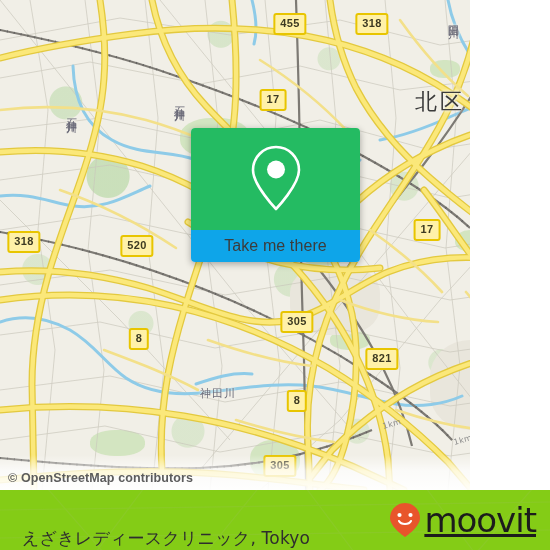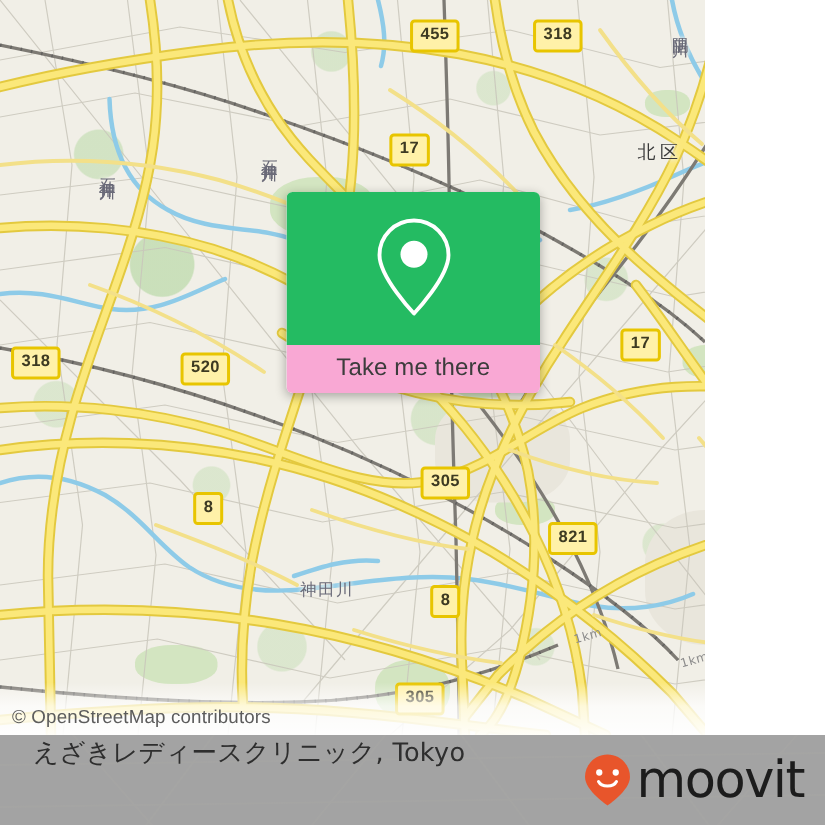--- a/index.html
+++ b/index.html
@@ -59,21 +59,21 @@
     font-family: "Liberation Sans", sans-serif;
     transform: translate(-50%,-50%);
     white-space: nowrap;
     letter-spacing: .3px;
   }
   
   .place {
     position: absolute;
     transform: translate(-50%,-50%);
     color: #3b3b3b;
-    font-size: 12px;
+    font-size: 22px;
     letter-spacing: 3px;
     white-space: nowrap;
     text-shadow: 0 0 3px #f3f1e9, 0 0 3px #f3f1e9, 0 0 5px #f3f1e9;
     font-family: "DejaVu Sans", sans-serif;
   }
   .water-label {
     position: absolute;
     transform: translate(-50%,-50%);
     color: #6a6a78;
     font-size: 11px;
@@ -105,47 +105,48 @@
   #callout .green {
     height: 102px;
     display: flex; align-items: center; justify-content: center;
   }
   #callout .label {
     height: 32px;
     display: flex; align-items: center; justify-content: center;
     color: #3c3c3c;
     font-size: 16px;
     font-family: "Liberation Sans", sans-serif;
-    background: #f9a8d4;
+    background: #0ea5e9;
     letter-spacing: .1px;
   }
 
   
   #attrib {
     position: absolute;
     left: 8px; top: 471px;
     font-size: 12.5px;
     color: #5c5c5c;
     font-family: "Liberation Sans", sans-serif;
     z-index: 22;
     letter-spacing: .1px;
+    font-weight: bold;
   }
   #fade {
     position:absolute; left:0; top:455px; width:550px; height:35px;
     background: linear-gradient(to bottom, rgba(255,255,255,0) 0%, rgba(255,255,255,.72) 45%, rgba(255,255,255,.95) 100%);
     z-index:21; pointer-events:none;
   }
 
   
   #footer {
     position: absolute;
     left: 0; top: 490px;
     width: 550px; height: 60px;
-    background: #a3a3a3;
-    display: flex; align-items: flex-start;
+    background: #84cc16;
+    display: flex; align-items: flex-end;
     z-index: 30;
     overflow: hidden;
   }
   #footer .ghost {
     position:absolute; inset:0; opacity:.10; pointer-events:none;
   }
   #page-title {
     position: relative;
     margin-left: 22px;
     font-size: 17px;
@@ -161,20 +162,21 @@
     display: flex; align-items: center;
     gap: 2px;
   }
   #brand .wordmark {
     font-size: 34px;
     color: #1c1c1c;
     font-family: "DejaVu Sans", sans-serif;
     font-weight: normal;
     letter-spacing: -1px;
     line-height: 1;
+    text-decoration: underline;
   }
 </style>
 </head>
 <body>
 
 <div id="app">
 
   <div id="map">
     <div class="landmass"></div>
 

